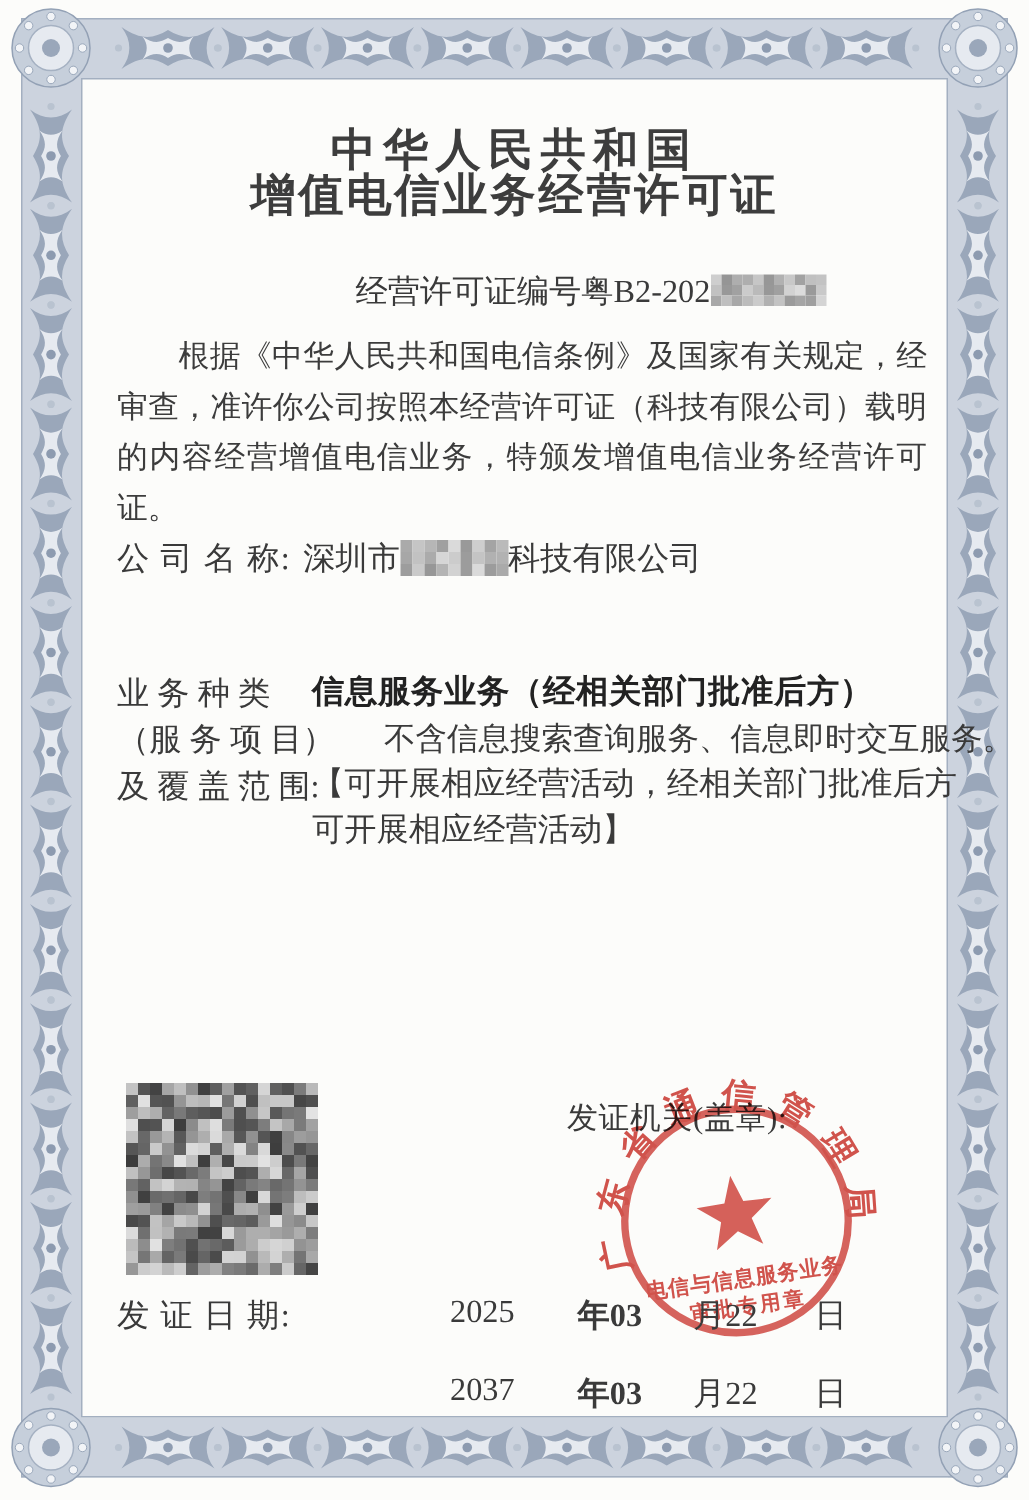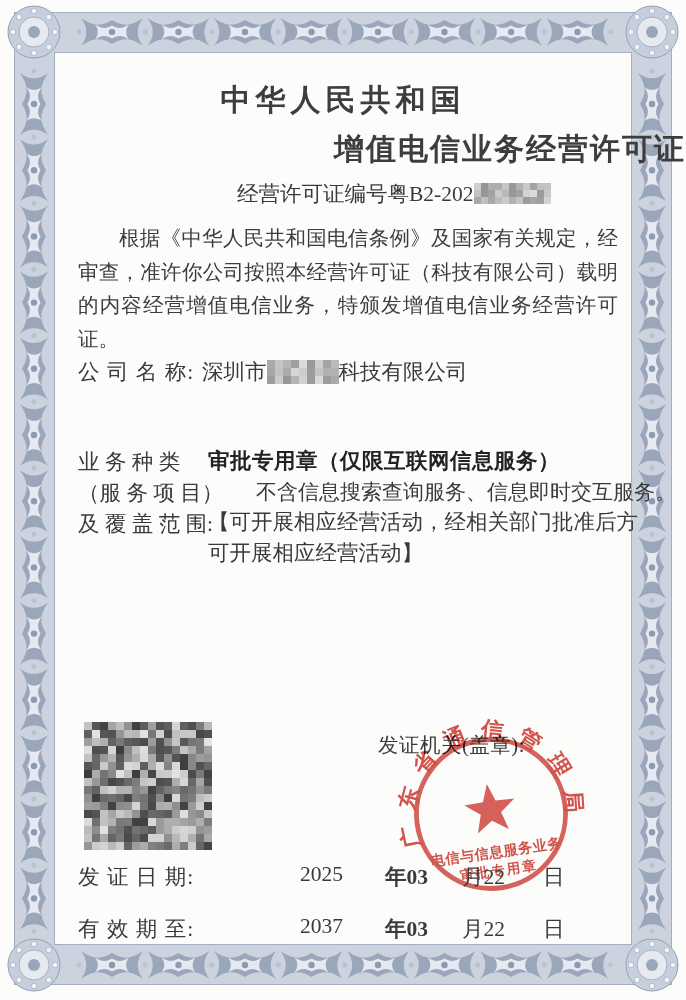--- a/index.html
+++ b/index.html
@@ -7,21 +7,21 @@
     width:686px;height:1000px;background:#f4f4f2;
     font-family:"Liberation Serif","DejaVu Serif",serif;
   }
   .cert{
     position:relative;width:686px;height:1000px;background:#fcfcfa;
     color:#3a3a3a;overflow:hidden;
   }
   .frame{position:absolute;left:0;top:0;}
   .title{position:absolute;width:686px;text-align:center;font-weight:600;color:#3d3d3d;}
   .t1{top:80px;font-size:30px;letter-spacing:5px;}
-  .t2{top:129px;font-size:30px;letter-spacing:2px;text-align:right;}
+  .t2{top:110px;font-size:30px;letter-spacing:2px;}
   .licno{position:absolute;left:237px;top:179px;font-size:21.5px;font-weight:500;white-space:nowrap;display:flex;align-items:center;}
   .intro{
     position:absolute;left:78px;top:222px;width:540px;
     font-size:20.5px;line-height:33.5px;text-align:justify;text-indent:41px;color:#3c3c3c;
   }
   .frow{position:absolute;left:78px;display:flex;align-items:center;white-space:nowrap;font-size:21.5px;}
   .frow .lbl{letter-spacing:1px;margin-right:8px;}
   .biz-labels{position:absolute;left:78px;top:447px;font-size:21.5px;line-height:31px;white-space:nowrap;}
   .biz-values{position:absolute;left:208px;top:446px;font-size:21.5px;line-height:30.5px;white-space:nowrap;}
   .bv-bold{font-family:"Liberation Sans","DejaVu Sans",sans-serif;font-weight:700;color:#222;letter-spacing:0.5px;}
@@ -204,21 +204,21 @@
     <span>科技有限公司</span>
   </div>
 
 
   <div class="biz-labels">
     <div>业 务 种 类</div>
     <div>（服 务 项 目）</div>
     <div>及 覆 盖 范 围:</div>
   </div>
   <div class="biz-values">
-    <div class="bv-bold">审批专用章（仅限互联网信息服务）</div>
+    <div class="bv-bold">信息服务业务（经相关部门批准后方）</div>
     <div class="bv2">不含信息搜索查询服务、信息即时交互服务。</div>
     <div>【可开展相应经营活动，经相关部门批准后方</div>
     <div>可开展相应经营活动】</div>
   </div>
 
   <div class="mosaic qr" id="m-qr" style="grid-template-columns: repeat(16, 8px); grid-auto-rows: 8px;">
       <i style="background: rgb(195, 195, 195);"></i>
       <i style="background: rgb(85, 85, 85);"></i>
       <i style="background: rgb(67, 67, 67);"></i>
       <i style="background: rgb(166, 166, 166);"></i>
@@ -492,20 +492,19 @@
   </svg>
 
   <div class="drow" style="top:862px;">
     <span class="p0">发 证 日 期:</span>
     <span class="p1">2025</span>
     <span class="p2">年03</span>
     <span class="p3">月22</span>
     <span class="p4">日</span>
   </div>
   <div class="drow" style="top:914px;">
-    <span class="p0">有 效 期 至:</span>
     <span class="p1">2037</span>
     <span class="p2">年03</span>
     <span class="p3">月22</span>
     <span class="p4">日</span>
   </div>
 
 </div>
 
 </body></html>

